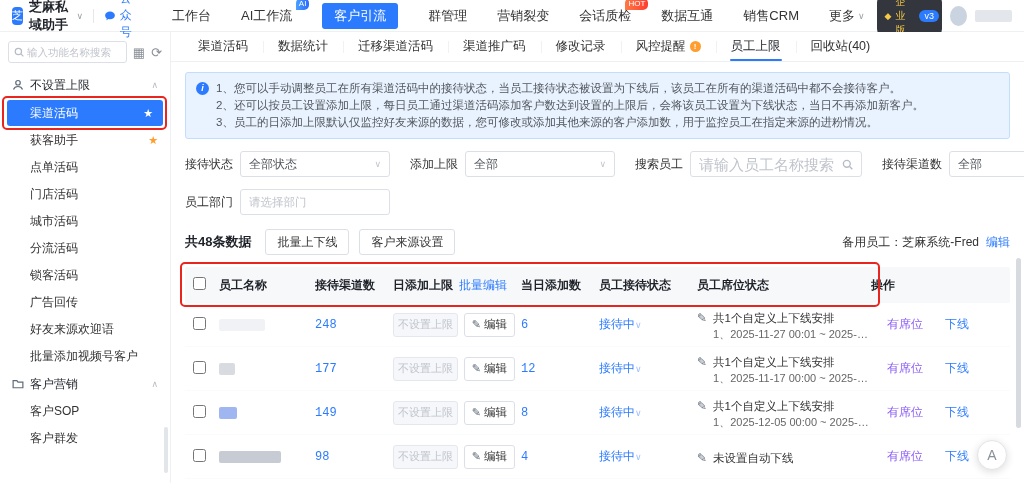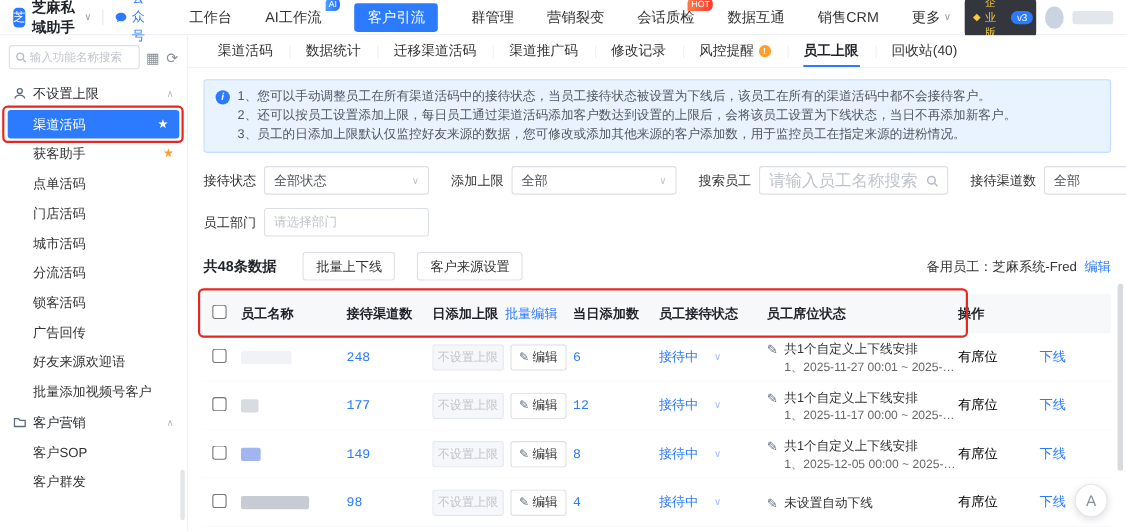--- a/index.html
+++ b/index.html
@@ -49,21 +49,21 @@
   .star.white{color:#fff;right:10px;}
   .star.orange{color:#ff9d2e;}
   .annotation{position:absolute;border:2px solid #e8261f;border-radius:5px;pointer-events:none;}
   .ann-side{left:-5px;right:-4px;top:-4px;bottom:-4px;}
   .side-scroll{position:absolute;right:2px;bottom:10px;width:4px;height:46px;background:#e2e5e9;border-radius:2px;}
 
   .right-col{flex:1;display:flex;flex-direction:column;min-width:0;}
   .tabs{height:30px;display:flex;align-items:stretch;border-bottom:1px solid #eef0f2;padding-left:12px;background:#fff;}
   .tab{display:flex;align-items:center;gap:4px;padding:0 15px;font-size:12.5px;color:#333;cursor:pointer;position:relative;white-space:nowrap;}
   .tab + .tab::before{content:"";position:absolute;left:0;top:9px;height:12px;width:1px;background:#f0f1f3;}
-  .tab.active{color:#1f2329;font-weight:bold;}
+  .tab.active{color:#1f2329;font-weight:normal;}
   .tab.active::after{content:"";position:absolute;left:14px;right:14px;bottom:0;height:2px;background:#2c7bfe;border-radius:1px;}
   .alert-dot{width:11px;height:11px;border-radius:50%;background:#ff9d2e;color:#fff;font-size:8px;font-weight:bold;
     display:flex;align-items:center;justify-content:center;}
 
   .main{flex:1;padding:10px 14px 0 14px;overflow:hidden;position:relative;}
   .notice{position:relative;background:#e9f3ff;border:1px solid #c3ddff;border-radius:3px;
     padding:7px 12px 7px 30px;color:#51565d;font-size:11.5px;line-height:17px;}
   .info-icon{position:absolute;left:10px;top:9px;width:13px;height:13px;border-radius:50%;background:#2c7bfe;
     color:#fff;font-size:9px;font-style:italic;font-weight:bold;display:flex;align-items:center;justify-content:center;}
 
@@ -74,21 +74,21 @@
     align-items:center;justify-content:space-between;padding:0 8px;color:#51565d;cursor:pointer;font-size:12px;}
   .sel-caret{color:#c0c4cc;font-size:9px;}
   .search-box{width:172px;height:26px;border:1px solid #dcdfe6;border-radius:3px;display:flex;align-items:center;
     padding:0 8px;gap:4px;}
   .search-box input{border:none;outline:none;flex:1;font-size:15px;color:#333;font-family:inherit;min-width:0;}
   .search-box input::placeholder{color:#c0c4cc;}
   .plain-input{width:150px;height:26px;border:1px solid #dcdfe6;border-radius:3px;padding:0 8px;font-size:11.5px;
     color:#333;outline:none;font-family:inherit;}
   .plain-input::placeholder{color:#c0c4cc;}
 
-  .toolbar{display:flex;align-items:center;gap:20px;margin-top:14px;}
+  .toolbar{display:flex;align-items:center;gap:10px;margin-top:14px;}
   .count{font-size:13px;font-weight:bold;color:#1f2329;margin-right:4px;}
   .btn{height:26px;padding:0 11px;border:1px solid #dcdfe6;border-radius:3px;background:#fff;color:#333;
     font-size:12px;cursor:pointer;font-family:inherit;}
   .toolbar-right{margin-left:auto;display:flex;align-items:center;gap:7px;font-size:12px;color:#333;}
   .edit-link{color:#2c7bfe;cursor:pointer;text-decoration:none;}
 
   .table{margin-top:12px;}
   .grid{display:grid;grid-template-columns:34px 96px 78px 128px 78px 98px 174px 74px 48px;align-items:center;}
   .thead{background:#f7f8fa;height:36px;position:relative;font-weight:bold;color:#1f2329;font-size:12px;border-radius:2px;}
   .ann-table{left:-5px;top:-5px;width:700px;height:45px;}
@@ -98,27 +98,27 @@
   .trow{height:44px;border-bottom:1px solid #fafbfc;font-size:12px;}
   input[type=checkbox]{width:13px;height:13px;margin-left:8px;accent-color:#2c7bfe;}
   .mask{display:inline-block;height:12px;border-radius:2px;background:#e3e6ea;vertical-align:middle;}
   .num-link{color:#2c7bfe;cursor:pointer;text-decoration:none;font-family:Liberation Mono, monospace;}
   .limit-cell{display:flex;align-items:center;}
   .limit-input{width:66px;height:24px;background:#f5f7fa;border:1px solid #e4e7ed;border-radius:3px;color:#c0c4cc;
     font-size:11px;display:flex;align-items:center;justify-content:center;}
   .edit-btn{height:24px;margin-left:6px;padding:0 7px;border:1px solid #dcdfe6;border-radius:3px;background:#fff;
     display:inline-flex;align-items:center;gap:3px;color:#333;font-size:11.5px;cursor:pointer;font-family:inherit;}
   .pencil{color:#5f6b7a;font-size:11px;}
-  .status{display:inline-flex;align-items:center;gap:14px;color:#2c7bfe;cursor:pointer;}
+  .status{display:inline-flex;align-items:center;gap:0;color:#2c7bfe;cursor:pointer;}
   .st-caret{color:#9fc0ff;font-size:9px;}
   .sched{display:flex;align-items:flex-start;gap:6px;padding-top:2px;}
   .sch-pencil{color:#5f6b7a;font-size:12px;cursor:pointer;line-height:14px;}
   .sch-l1{color:#333;font-size:11.5px;line-height:14px;}
   .sch-l2{color:#666;font-size:11px;line-height:14px;margin-top:2px;}
-  .seat{color:#000000;}
+  .seat{color:#8b5cf6;margin-left:16px;}
   .action-link{color:#2c7bfe;cursor:pointer;text-decoration:none;}
 
   .v-scroll{position:absolute;right:3px;top:258px;width:5px;height:170px;background:#d7dade;border-radius:3px;}
   .float-a{position:absolute;right:17px;bottom:13px;width:30px;height:30px;border-radius:50%;background:#fff;
     border:1px solid #e2e5e9;box-shadow:0 2px 8px rgba(0,0,0,.14);display:flex;align-items:center;justify-content:center;
     color:#8a9097;font-size:14px;cursor:pointer;}
   .svgwrap{display:inline-flex;align-items:center;line-height:0;}
 </style>
 </head>
 <body>

